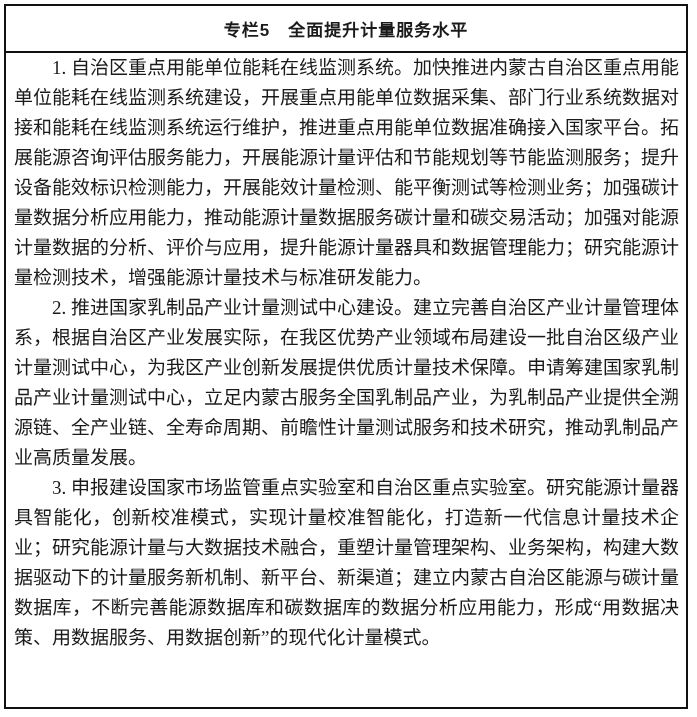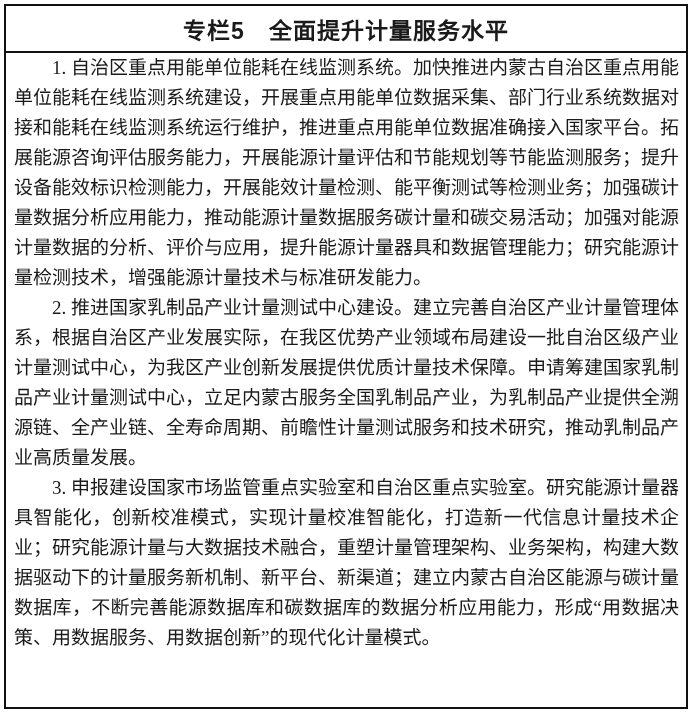--- a/index.html
+++ b/index.html
@@ -25,21 +25,21 @@
     background: #ffffff;
   }
   .title-bar {
     height: 45px;
     border-bottom: 2px solid #111111;
     display: flex;
     align-items: center;
     justify-content: center;
     font-family: "Liberation Sans", "DejaVu Sans", sans-serif;
     font-weight: bold;
-    font-size: 23px;
+    font-size: 17px;
     letter-spacing: 1px;
     color: #1a1a1a;
   }
   .doc-body {
     padding: 0 7px 0 8px;
     font-family: "Liberation Serif", "DejaVu Serif", serif;
     font-size: 19px;
     line-height: 30px;
     color: #1a1a1a;
     text-align: justify;

